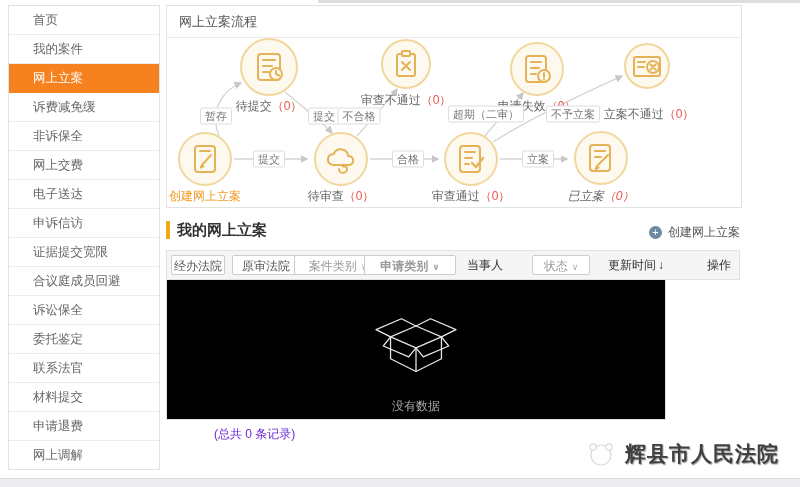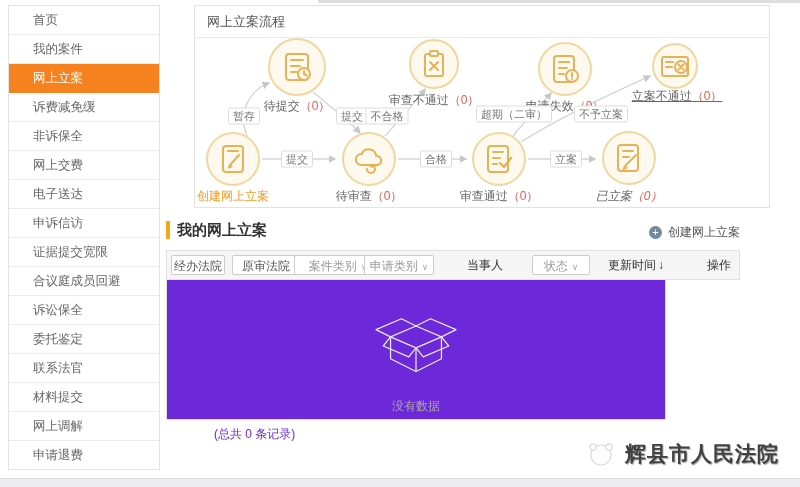--- a/index.html
+++ b/index.html
@@ -18,21 +18,21 @@
     height:28px; line-height:28px; padding-left:24px;
     font-size:12.5px; color:#666; border-bottom:1px solid #ececec;
     cursor:pointer; white-space:nowrap;
   }
   .side-item:last-child { border-bottom:none; }
   .side-item.active { background:#f6821f; color:#fff; border-bottom-color:#f6821f; }
 
   
   .panel {
     position:absolute; left:166px; top:5px; width:574px; height:201px;
-    border:1px solid #e2e2e2; background:#fff;margin-left:28px;
+    border:1px solid #e2e2e2; background:#fff;
   }
   .panel-header {
     height:31px; line-height:31px; border-bottom:1px solid #eaeaea;
     padding-left:12px; font-size:13px; color:#555;
   }
   .flow-svg { position:absolute; left:0; top:0; width:574px; height:201px; }
   .fnode {
     position:absolute; border-radius:50%; background:#fdf9ee; border:2px solid #f1d79e;
     display:flex; align-items:center; justify-content:center; box-sizing:border-box;
     cursor:pointer;
@@ -69,21 +69,21 @@
     background:#fff; border:1px solid #ccc; border-radius:2px; font-size:12px;
     color:#555; text-align:center; cursor:pointer;
   }
   .fbox.sel { color:#9a9a9a; }
   .fbox.sel .chev { font-size:9px; color:#aaa; margin-left:4px; }
   .ftext { position:absolute; top:6px; font-size:12px; color:#333; text-align:center; cursor:pointer; white-space:nowrap; }
   .sort-arrow { font-weight:bold; margin-left:2px; }
 
   .table-body {
     position:absolute; left:166px; top:280px; width:500px; height:140px;
-    border:1px solid #e2e2e2; border-top:none; box-sizing:border-box; background:#6d28d9;
+    border:1px solid #e2e2e2; border-top:none; box-sizing:border-box; background:#000000;
   }
   .empty { position:absolute; left:50%; top:26px; transform:translateX(-50%); text-align:center; }
   .empty-text { font-size:12px; color:#aaa; margin-top:8px; }
 
   .total-text { position:absolute; left:166px; top:426px; font-size:12px; color:#6d28d9;margin-left:48px; }
 
   
   .watermark { position:absolute; left:583px; top:438px; display:flex; align-items:center; }
   .wm-text {
     font-size:21px; font-weight:bold; letter-spacing:1px; color:#404040;
@@ -110,22 +110,22 @@
   <div class="side-item">非诉保全</div>
   <div class="side-item">网上交费</div>
   <div class="side-item">电子送达</div>
   <div class="side-item">申诉信访</div>
   <div class="side-item">证据提交宽限</div>
   <div class="side-item">合议庭成员回避</div>
   <div class="side-item">诉讼保全</div>
   <div class="side-item">委托鉴定</div>
   <div class="side-item">联系法官</div>
   <div class="side-item">材料提交</div>
+  <div class="side-item">申请退费</div>
   <div class="side-item">网上调解</div>
-  <div class="side-item">申请退费</div>
 </div>
 
 <div class="panel">
   <div class="panel-header">网上立案流程</div>
 
   <svg class="flow-svg" viewBox="0 0 574 201">
     <defs>
       <marker id="arr" markerWidth="7" markerHeight="7" refX="5" refY="3" orient="auto">
         <path d="M0,0 L6,3 L0,6 Z" fill="#c7c7c7"></path>
       </marker>
@@ -214,21 +214,21 @@
 
   <div class="flabel" style="left:102px;top:92px;">
     <span>待提交</span><span class="cnt">（0）</span>
   </div>
   <div class="flabel" style="left:239px;top:86px;">
     <span>审查不通过</span><span class="cnt">（0）</span>
   </div>
   <div class="flabel" style="left:370px;top:92px;">
     <span>申请失效</span><span class="cnt">（0）</span>
   </div>
-  <div class="flabel" style="left:482px;top:82px;text-decoration:underline;">
+  <div class="flabel" style="left:482px;top:100px;">
     <span>立案不通过</span><span class="cnt">（0）</span>
   </div>
   <div class="flabel create-label" style="left:38px;top:182px;">
     <span>创建网上立案</span>
   </div>
   <div class="flabel" style="left:174px;top:182px;">
     <span>待审查</span><span class="cnt">（0）</span>
   </div>
   <div class="flabel" style="left:304px;top:182px;">
     <span>审查通过</span><span class="cnt">（0）</span>
@@ -255,21 +255,21 @@
     <span>创建网上立案</span>
   </div>
 </div>
 
 <div class="filter-bar">
   <div class="fbox" style="left:4px;width:54px;">经办法院</div>
   <div class="fbox" style="left:65px;width:68px;">原审法院</div>
   <div class="fbox sel" style="left:127px;width:88px;">
     <span>案件类别</span><span class="chev">∨</span>
   </div>
-  <div class="fbox sel" style="left:197px;width:70px;">
+  <div class="fbox sel" style="left:197px;width:92px;font-weight:bold;">
     <span>申请类别</span><span class="chev">∨</span>
   </div>
   <div class="ftext" style="left:295px;width:46px;">当事人</div>
   <div class="fbox sel" style="left:365px;width:58px;">
     <span>状态</span><span class="chev">∨</span>
   </div>
   <div class="ftext" style="left:438px;width:62px;">
     <span>更新时间</span><span class="sort-arrow">↓</span>
   </div>
   <div class="ftext" style="left:532px;width:40px;">操作</div>

